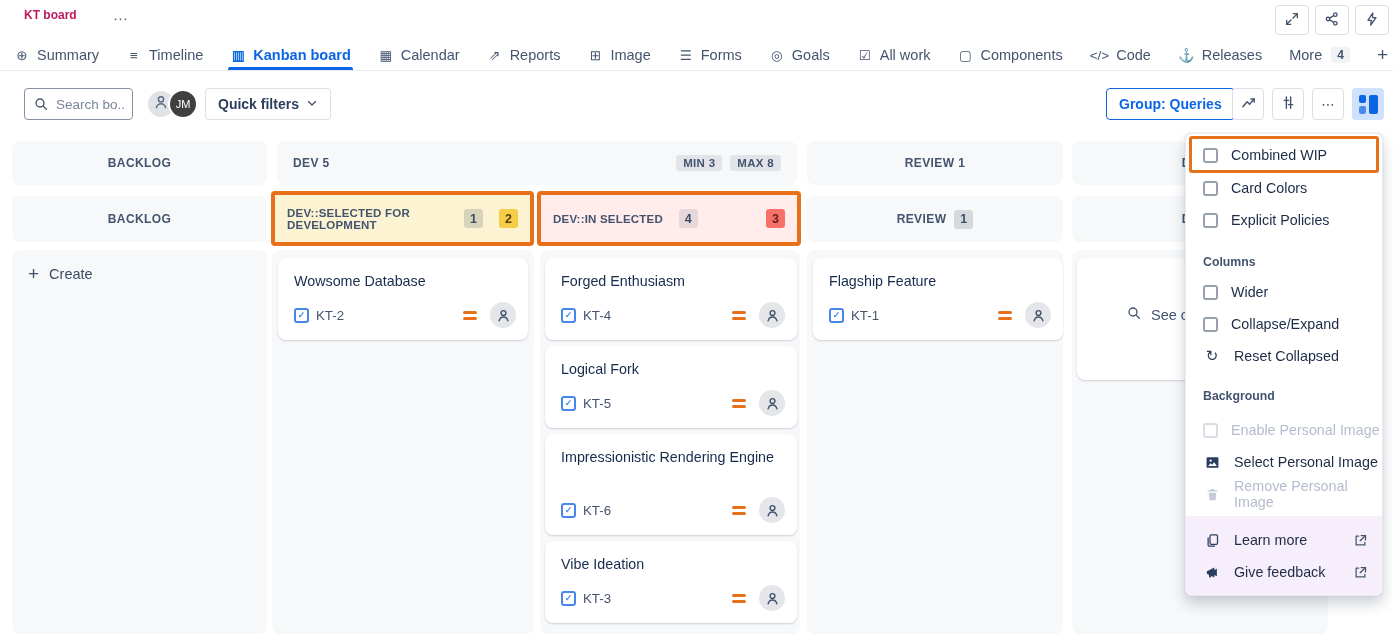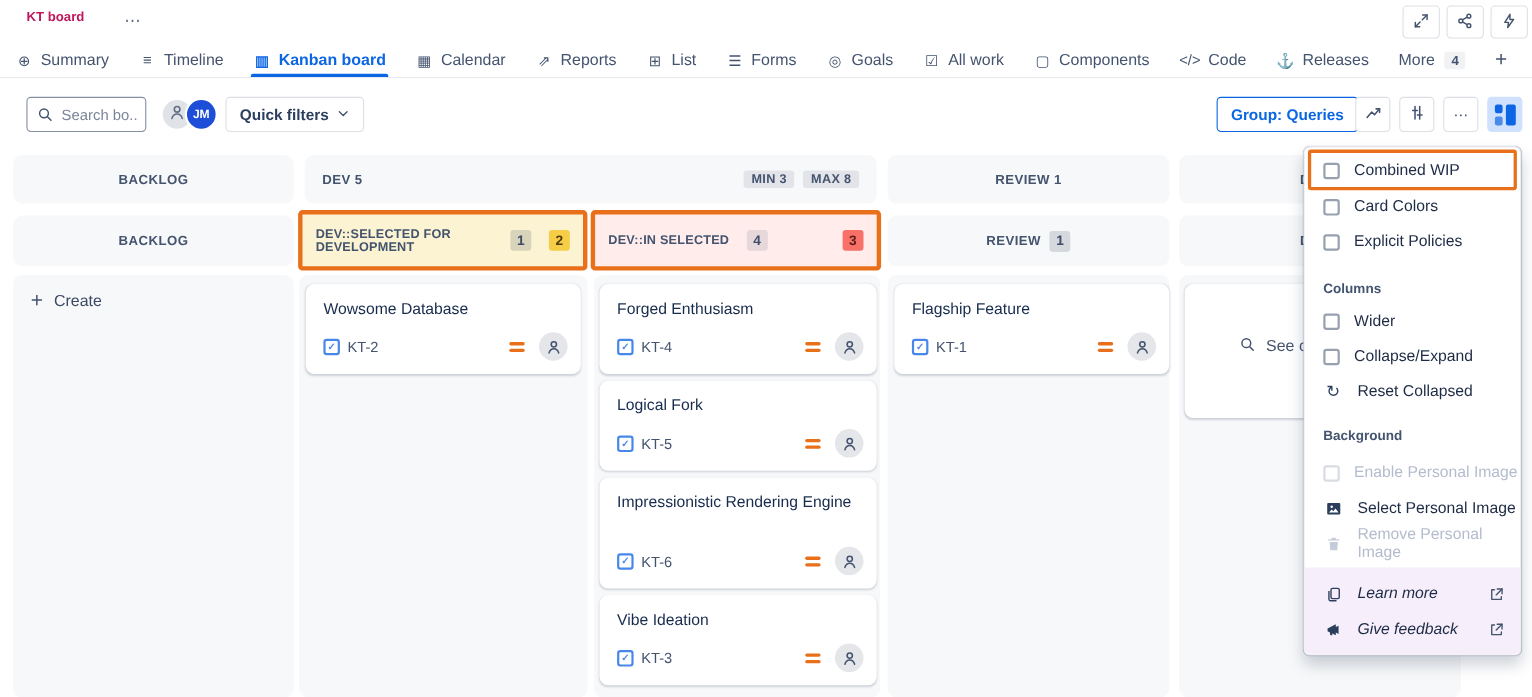--- a/index.html
+++ b/index.html
@@ -35,22 +35,22 @@
   .toolbar { position:absolute; top:84px; left:0; right:0; height:44px; }
   .search-wrap { position:absolute; left:24px; top:4px; width:109px; height:32px; }
   .search-wrap input { width:100%; height:100%; border:1px solid #8590a2; border-radius:4px; padding:0 6px 0 31px;
     font-size:13.5px; font-family:"Liberation Sans",sans-serif; color:#172b4d; outline:none; }
   .search-wrap input::placeholder { color:#7a8699; }
   .search-wrap .mag { position:absolute; left:9px; top:8px; width:16px; height:16px; color:#44546f; pointer-events:none; }
   .avatar { border-radius:50%; display:flex; align-items:center; justify-content:center; }
   .av-person { position:absolute; left:146px; top:5px; width:30px; height:30px; background:#dfe2e6; color:#626f86;
     border:2px solid #fff; cursor:pointer; }
   .av-person svg { width:18px; height:18px; }
-  .av-jm { position:absolute; left:168px; top:5px; width:30px; height:30px; background:#1d4ed8; color:#fff;
-    font-size:11px; font-weight:700; border:2px solid #fff; cursor:pointer; }
+  .av-jm { position:absolute; left:168px; top:5px; width:30px; height:30px; background:#404040; color:#fff;
+    font-size:11px; font-weight:400; border:2px solid #fff; cursor:pointer; }
   .qf-btn { position:absolute; left:205px; top:4px; height:32px; padding:0 12px; background:#fff;
     border:1px solid #dcdfe4; border-radius:4px; display:flex; align-items:center; gap:7px;
     font-size:14px; font-weight:600; color:#2c3e5d; cursor:pointer; }
   .qf-btn svg { width:12px; height:12px; color:#44546f; }
   .group-btn { position:absolute; left:1106px; top:4px; height:32px; padding:0 12px; background:#fff;
     border:1px solid #0c66e4; border-radius:4px; color:#0c66e4; font-size:14px; font-weight:600;
     display:flex; align-items:center; cursor:pointer; }
   .tool-icon-btn { position:absolute; top:4px; width:32px; height:32px; background:#fff; border:1px solid #dcdfe4;
     border-radius:4px; display:flex; align-items:center; justify-content:center; color:#44546f; cursor:pointer; }
   .tool-icon-btn svg { width:17px; height:17px; }
@@ -108,21 +108,21 @@
   .prow.disabled { color:#b4bccd; cursor:default; }
   .psec { position:absolute; left:17px; height:20px; font-size:12.3px; font-weight:700; color:#44546f;
     display:flex; align-items:center; }
   .cb { width:15px; height:15px; border:2px solid #97a0af; border-radius:3px; background:#fff; flex:none; }
   .cb.disabled { border-color:#d8dce3; }
   .pic { width:18px; display:inline-flex; justify-content:center; color:#2c3e5d; font-size:15px; flex:none; }
   .prow.disabled .pic { color:#c6cbda; }
   .combined-hl { position:absolute; left:3px; right:3px; top:2px; height:37px; border:3px solid #e8701a;
     border-radius:3px; pointer-events:none; }
   .pfooter { position:absolute; left:0; right:0; bottom:0; height:79px; background:#f7eefb;
-    border-radius:0 0 6px 6px;font-style:italic; }
+    border-radius:0 0 6px 6px; }
   .pfooter .prow { padding-right:14px; }
   .ext { margin-left:auto; width:15px; height:15px; color:#44546f; flex:none; }
   .pic svg, .ext svg { width:15px; height:15px; display:block; }
 </style>
 </head>
 <body>
 
 <div class="app-header">
   <div class="page-title">KT board</div>
   <button class="title-meatball">⋯</button>
@@ -166,21 +166,21 @@
   <div class="tab">
       <span class="tg" data-glyph="▦"></span>
       <span>Calendar</span>
     </div>
   <div class="tab">
       <span class="tg" data-glyph="⇗"></span>
       <span>Reports</span>
     </div>
   <div class="tab">
       <span class="tg" data-glyph="⊞"></span>
-      <span>List</span>
+      <span>Image</span>
     </div>
   <div class="tab">
       <span class="tg" data-glyph="☰"></span>
       <span>Forms</span>
     </div>
   <div class="tab">
       <span class="tg" data-glyph="◎"></span>
       <span>Goals</span>
     </div>
   <div class="tab">

